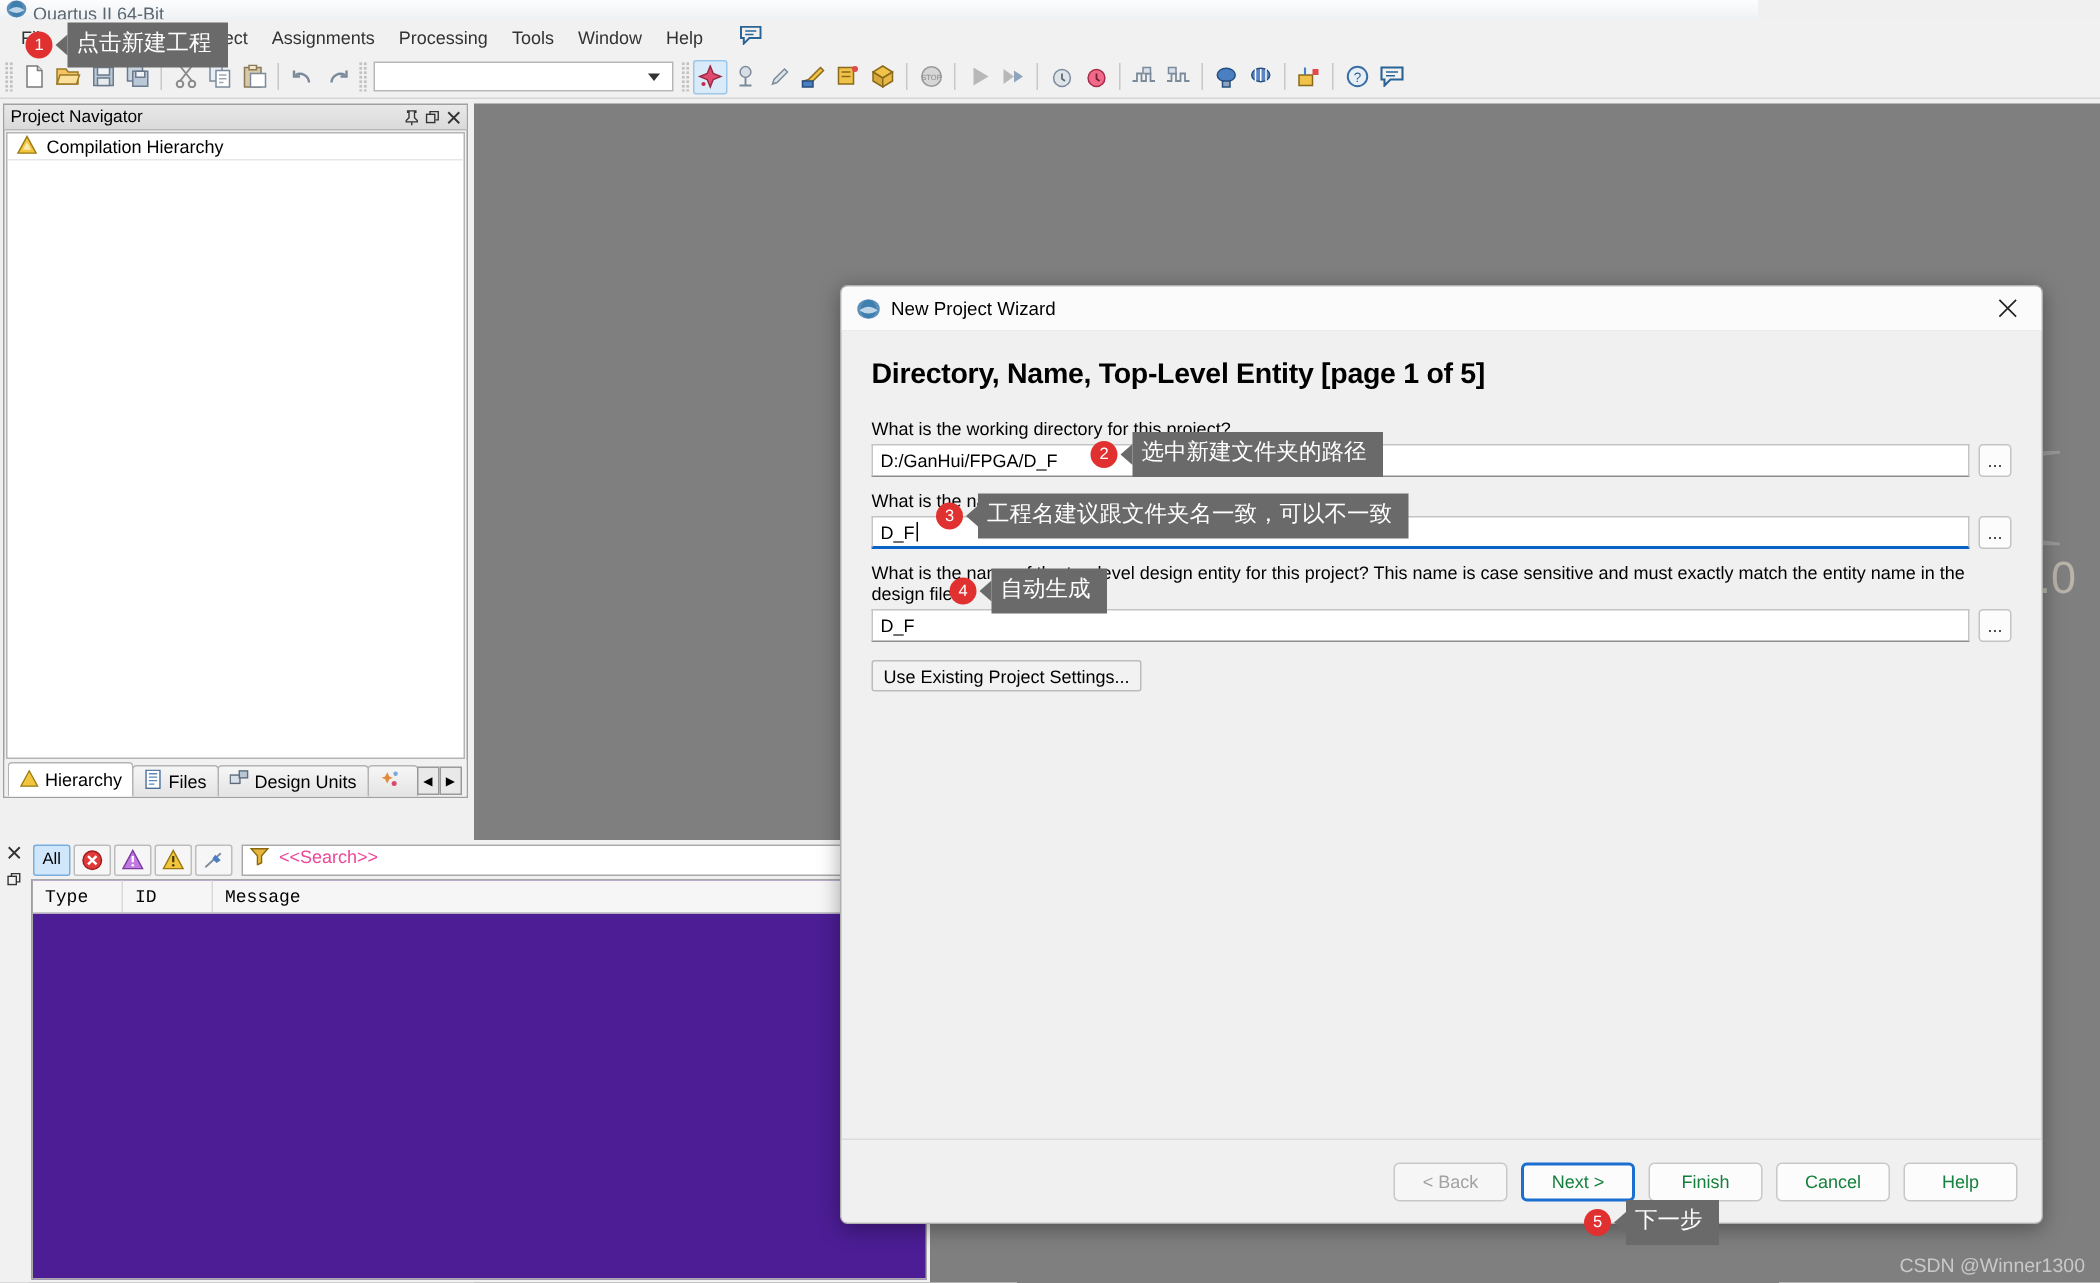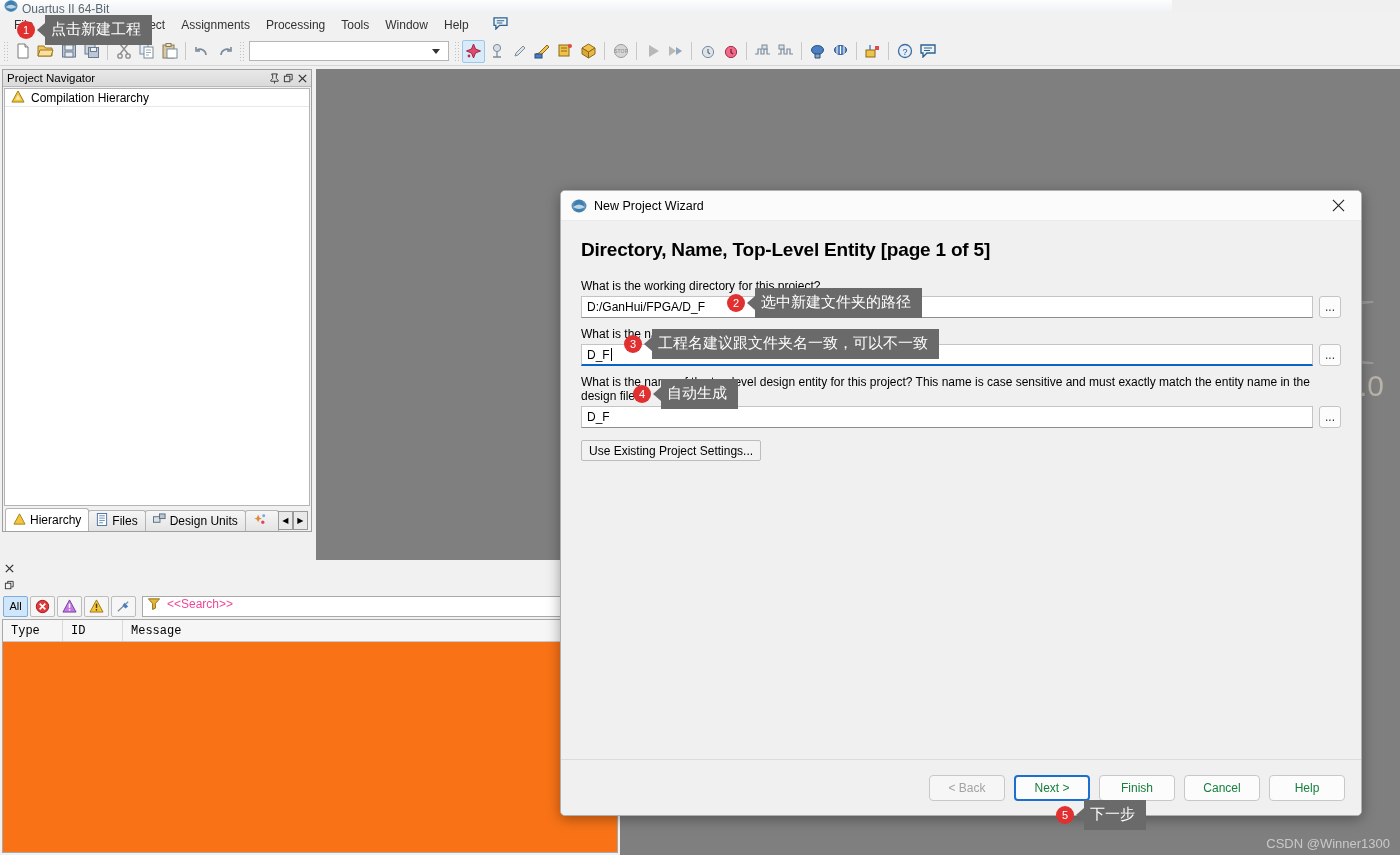--- a/index.html
+++ b/index.html
@@ -126,21 +126,21 @@
     letter-spacing: 2px; user-select: none;
   }
   .bg-ghost2 {
     position: absolute; right: 16px; top: 300px;
     font-size: 30px; color: #b9b3a8; user-select: none;
   }
 
   
   .msgs {
     position: absolute; left: 0; top: 560px; width: 620px; bottom: 0;
-    background: #f1f1f1; display: flex; flex-direction: column;
+    background: #f1f1f1; display: flex;
   }
   .msg-side {
     width: 19px; background: #f1f1f1;
     display: flex; flex-direction: column; align-items: center; padding-top: 3px; gap: 4px;
     font-size: 10px; color: #333;
   }
   .msg-main { flex: 1; display: flex; flex-direction: column; }
   .msg-filterbar {
     height: 26px; display: flex; align-items: center; gap: 2px; padding: 0 3px;
   }
@@ -152,21 +152,21 @@
   .msg-search {
     flex: 1; height: 21px; background: #fff; border: 1px solid #a9a9a9;
     display: flex; align-items: flex-start; gap: 6px; padding: 0 4px; margin-left: 4px;
     color: #ec4899; font-size: 12px;
   }
   .msg-search .arr {
     margin-left: auto; width: 0; height: 0;
     border-left: 4px solid transparent; border-right: 4px solid transparent;
     border-top: 5px solid #333;
   }
-  .msg-table { flex: 1; background: #f97316; border: 1px solid #a9a9a9; margin: 0 2px 2px 2px; }
+  .msg-table { flex: 1; background: #4c1d95; border: 1px solid #a9a9a9; margin: 0 2px 2px 2px; }
   .msg-header { height: 22px; display: flex; background: #f6f6f6; border-bottom: 1px solid #c9c9c9; }
   .msg-col {
     font-family: "Liberation Mono", monospace; font-size: 12px;
     display: flex; align-items: center; padding-left: 8px;
     border-right: 1px solid #d9d9d9;
   }
 
   
   .dialog {
     position: absolute; left: 560px; top: 190px; width: 802px; height: 626px;

